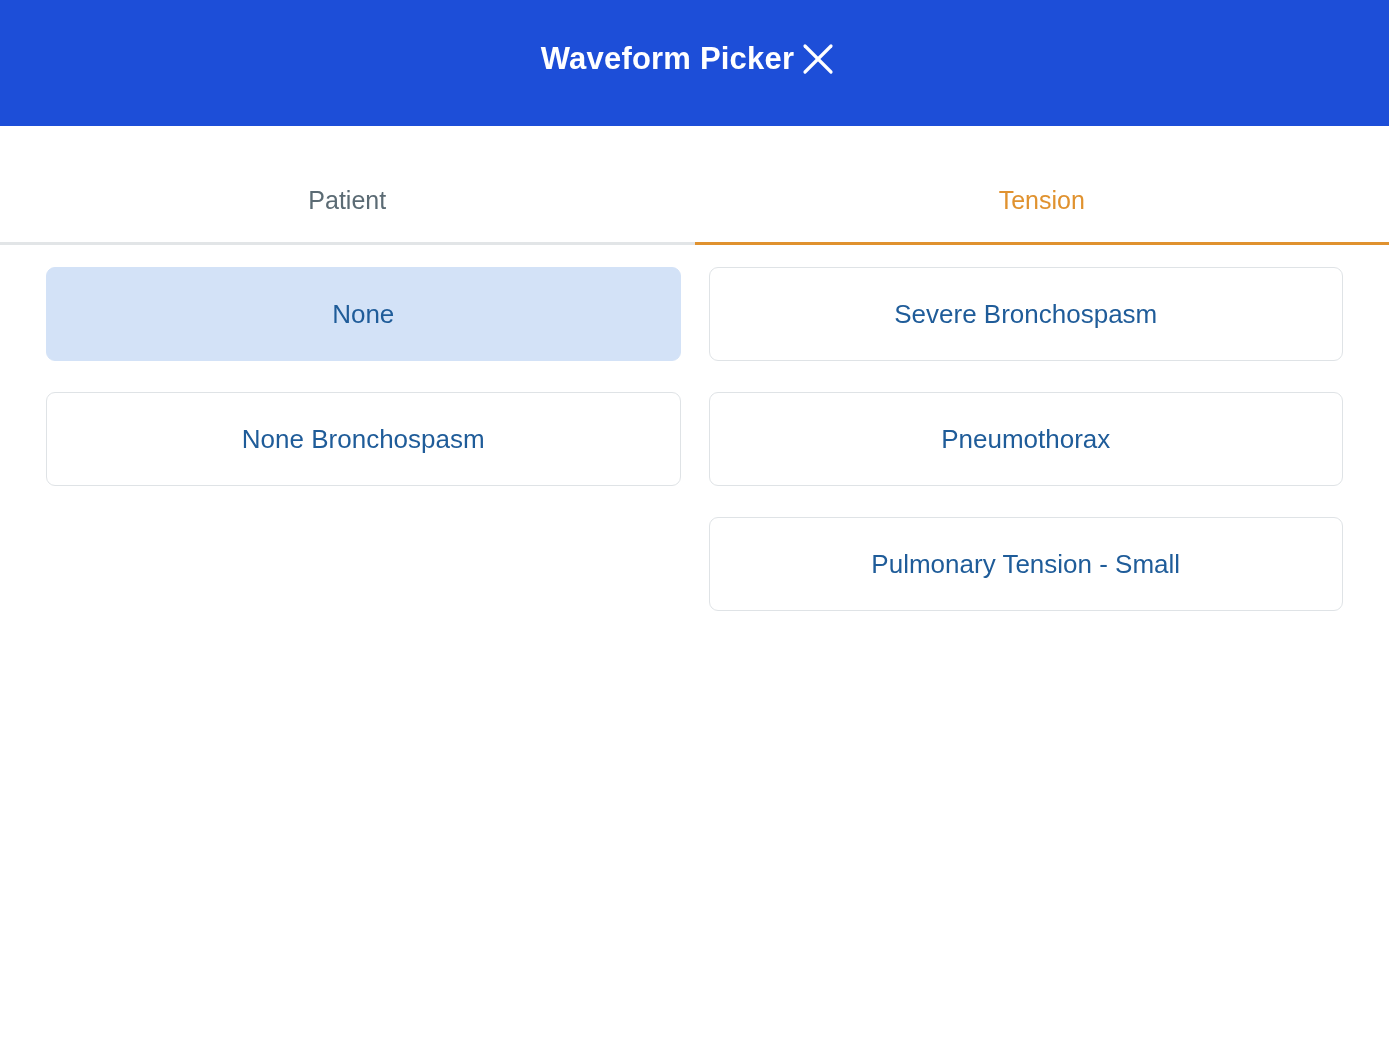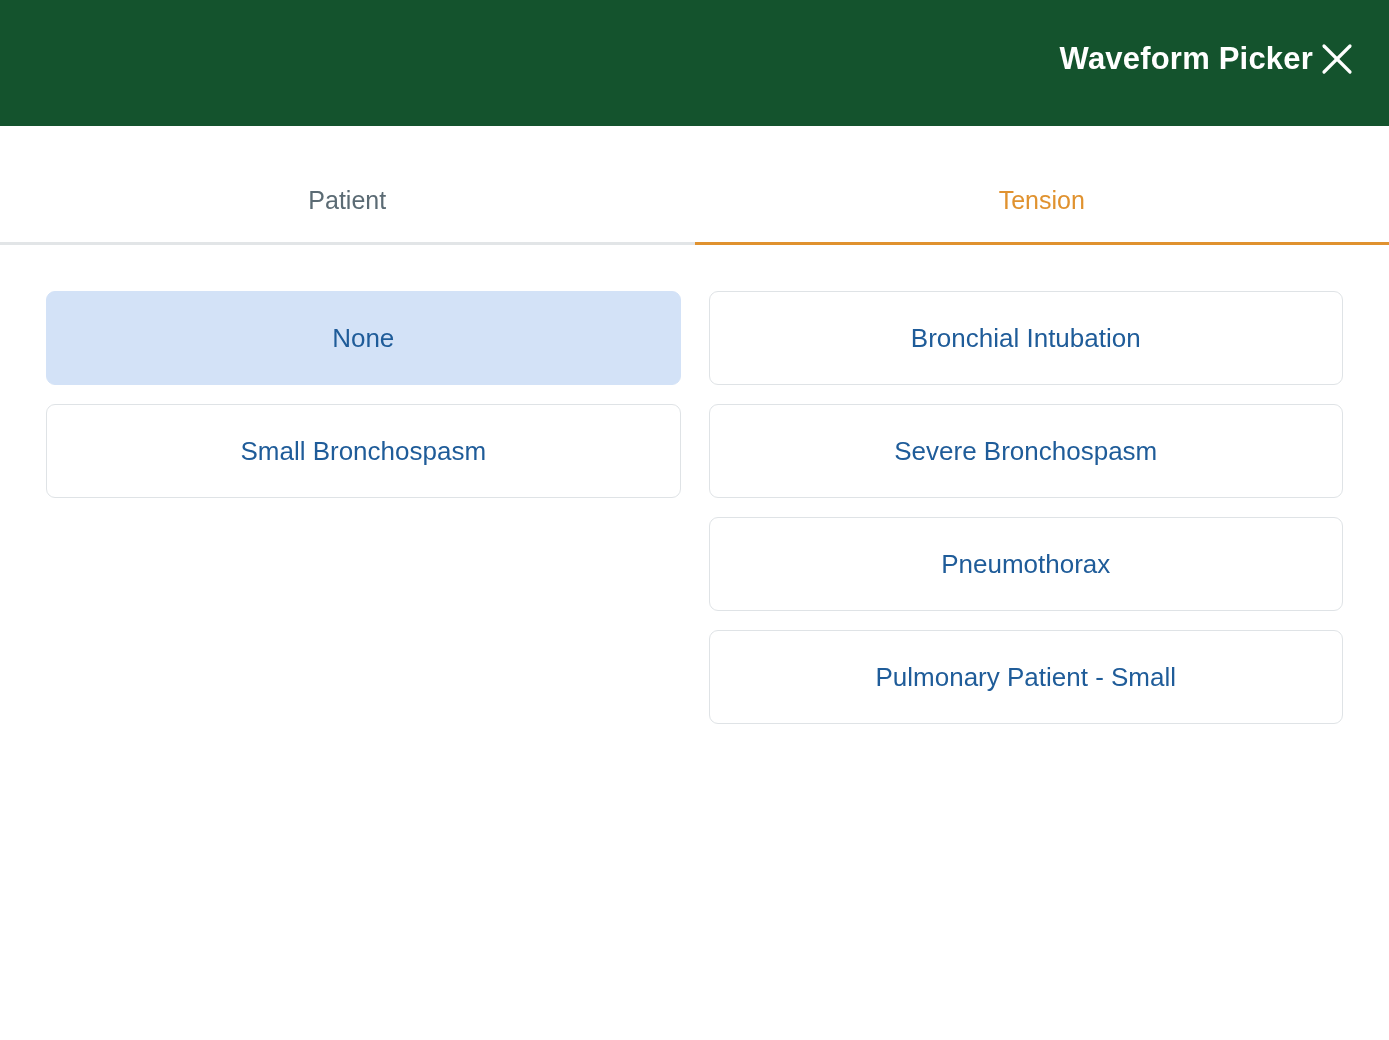--- a/index.html
+++ b/index.html
@@ -13,24 +13,24 @@
   .dialog {
     width: 1389px;
     height: 1040px;
     display: flex;
     flex-direction: column;
     background: #ffffff;
   }
   
   .titlebar {
     height: 126px;
-    background: #14532d;
+    background: #1d4ed8;
     display: flex;
     align-items: center;
-    justify-content: flex-end;
+    justify-content: center;
     padding: 0 28px 8px 22px;
     flex: 0 0 126px;
   }
   .title-text {
     color: #ffffff;
     font-size: 31px;
     font-weight: bold;
     letter-spacing: 0.2px;
   }
   .close-btn {
@@ -72,22 +72,21 @@
     flex: 1 1 auto;
     display: flex;
     padding: 22px 46px 0 46px;
     gap: 28px;
     align-items: flex-start;
   }
   .column {
     flex: 1 1 50%;
     display: flex;
     flex-direction: column;
-    gap: 19px;
-    margin-top: 24px;
+    gap: 31px;
   }
   .option {
     height: 94px;
     border: 1px solid #dfe3e6;
     border-radius: 9px;
     background: #ffffff;
     display: flex;
     align-items: center;
     justify-content: center;
     font-size: 26px;
@@ -120,24 +119,23 @@
 
   <div class="tabs">
     <div class="tab">Patient</div>
     <div class="tab active">Tension</div>
   </div>
 
   <div class="content">
 
     <div class="column">
       <div class="option selected">None</div>
-      <div class="option">Small Bronchospasm</div>
+      <div class="option">None Bronchospasm</div>
     </div>
 
     <div class="column">
-      <div class="option">Bronchial Intubation</div>
       <div class="option">Severe Bronchospasm</div>
       <div class="option">Pneumothorax</div>
-      <div class="option">Pulmonary Patient - Small</div>
+      <div class="option">Pulmonary Tension - Small</div>
     </div>
 
   </div>
 </div>
 
 </body></html>

